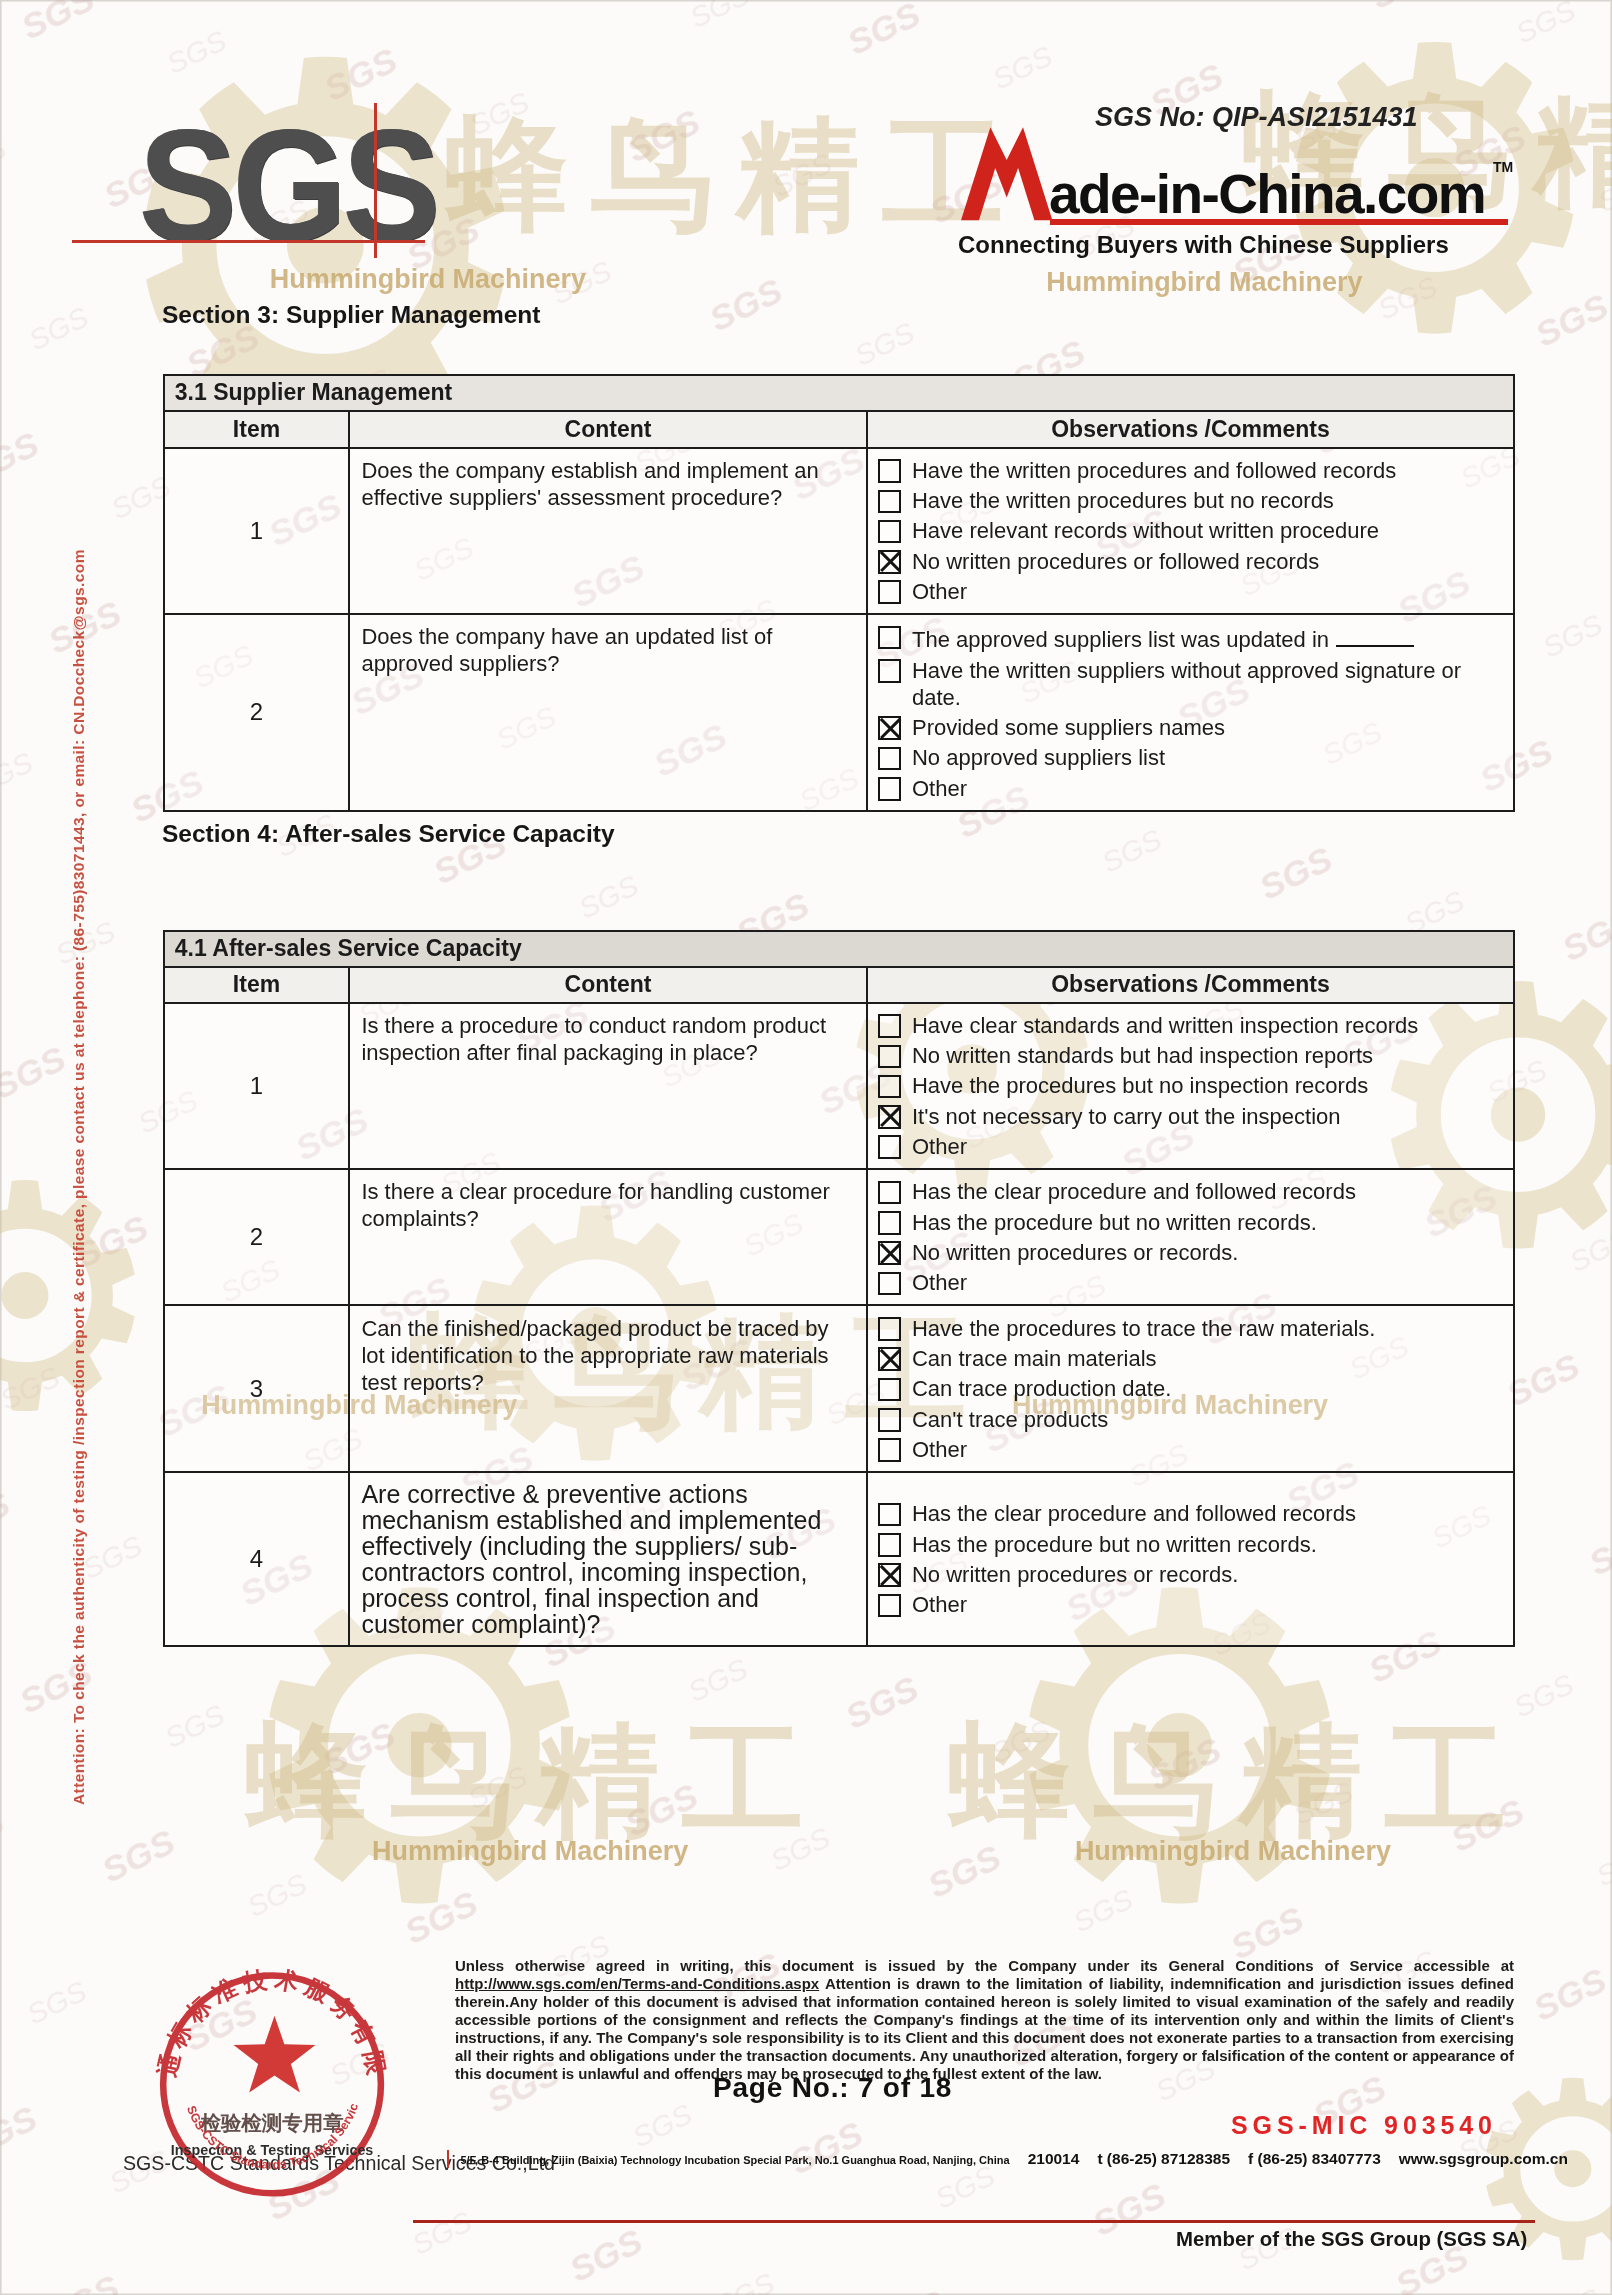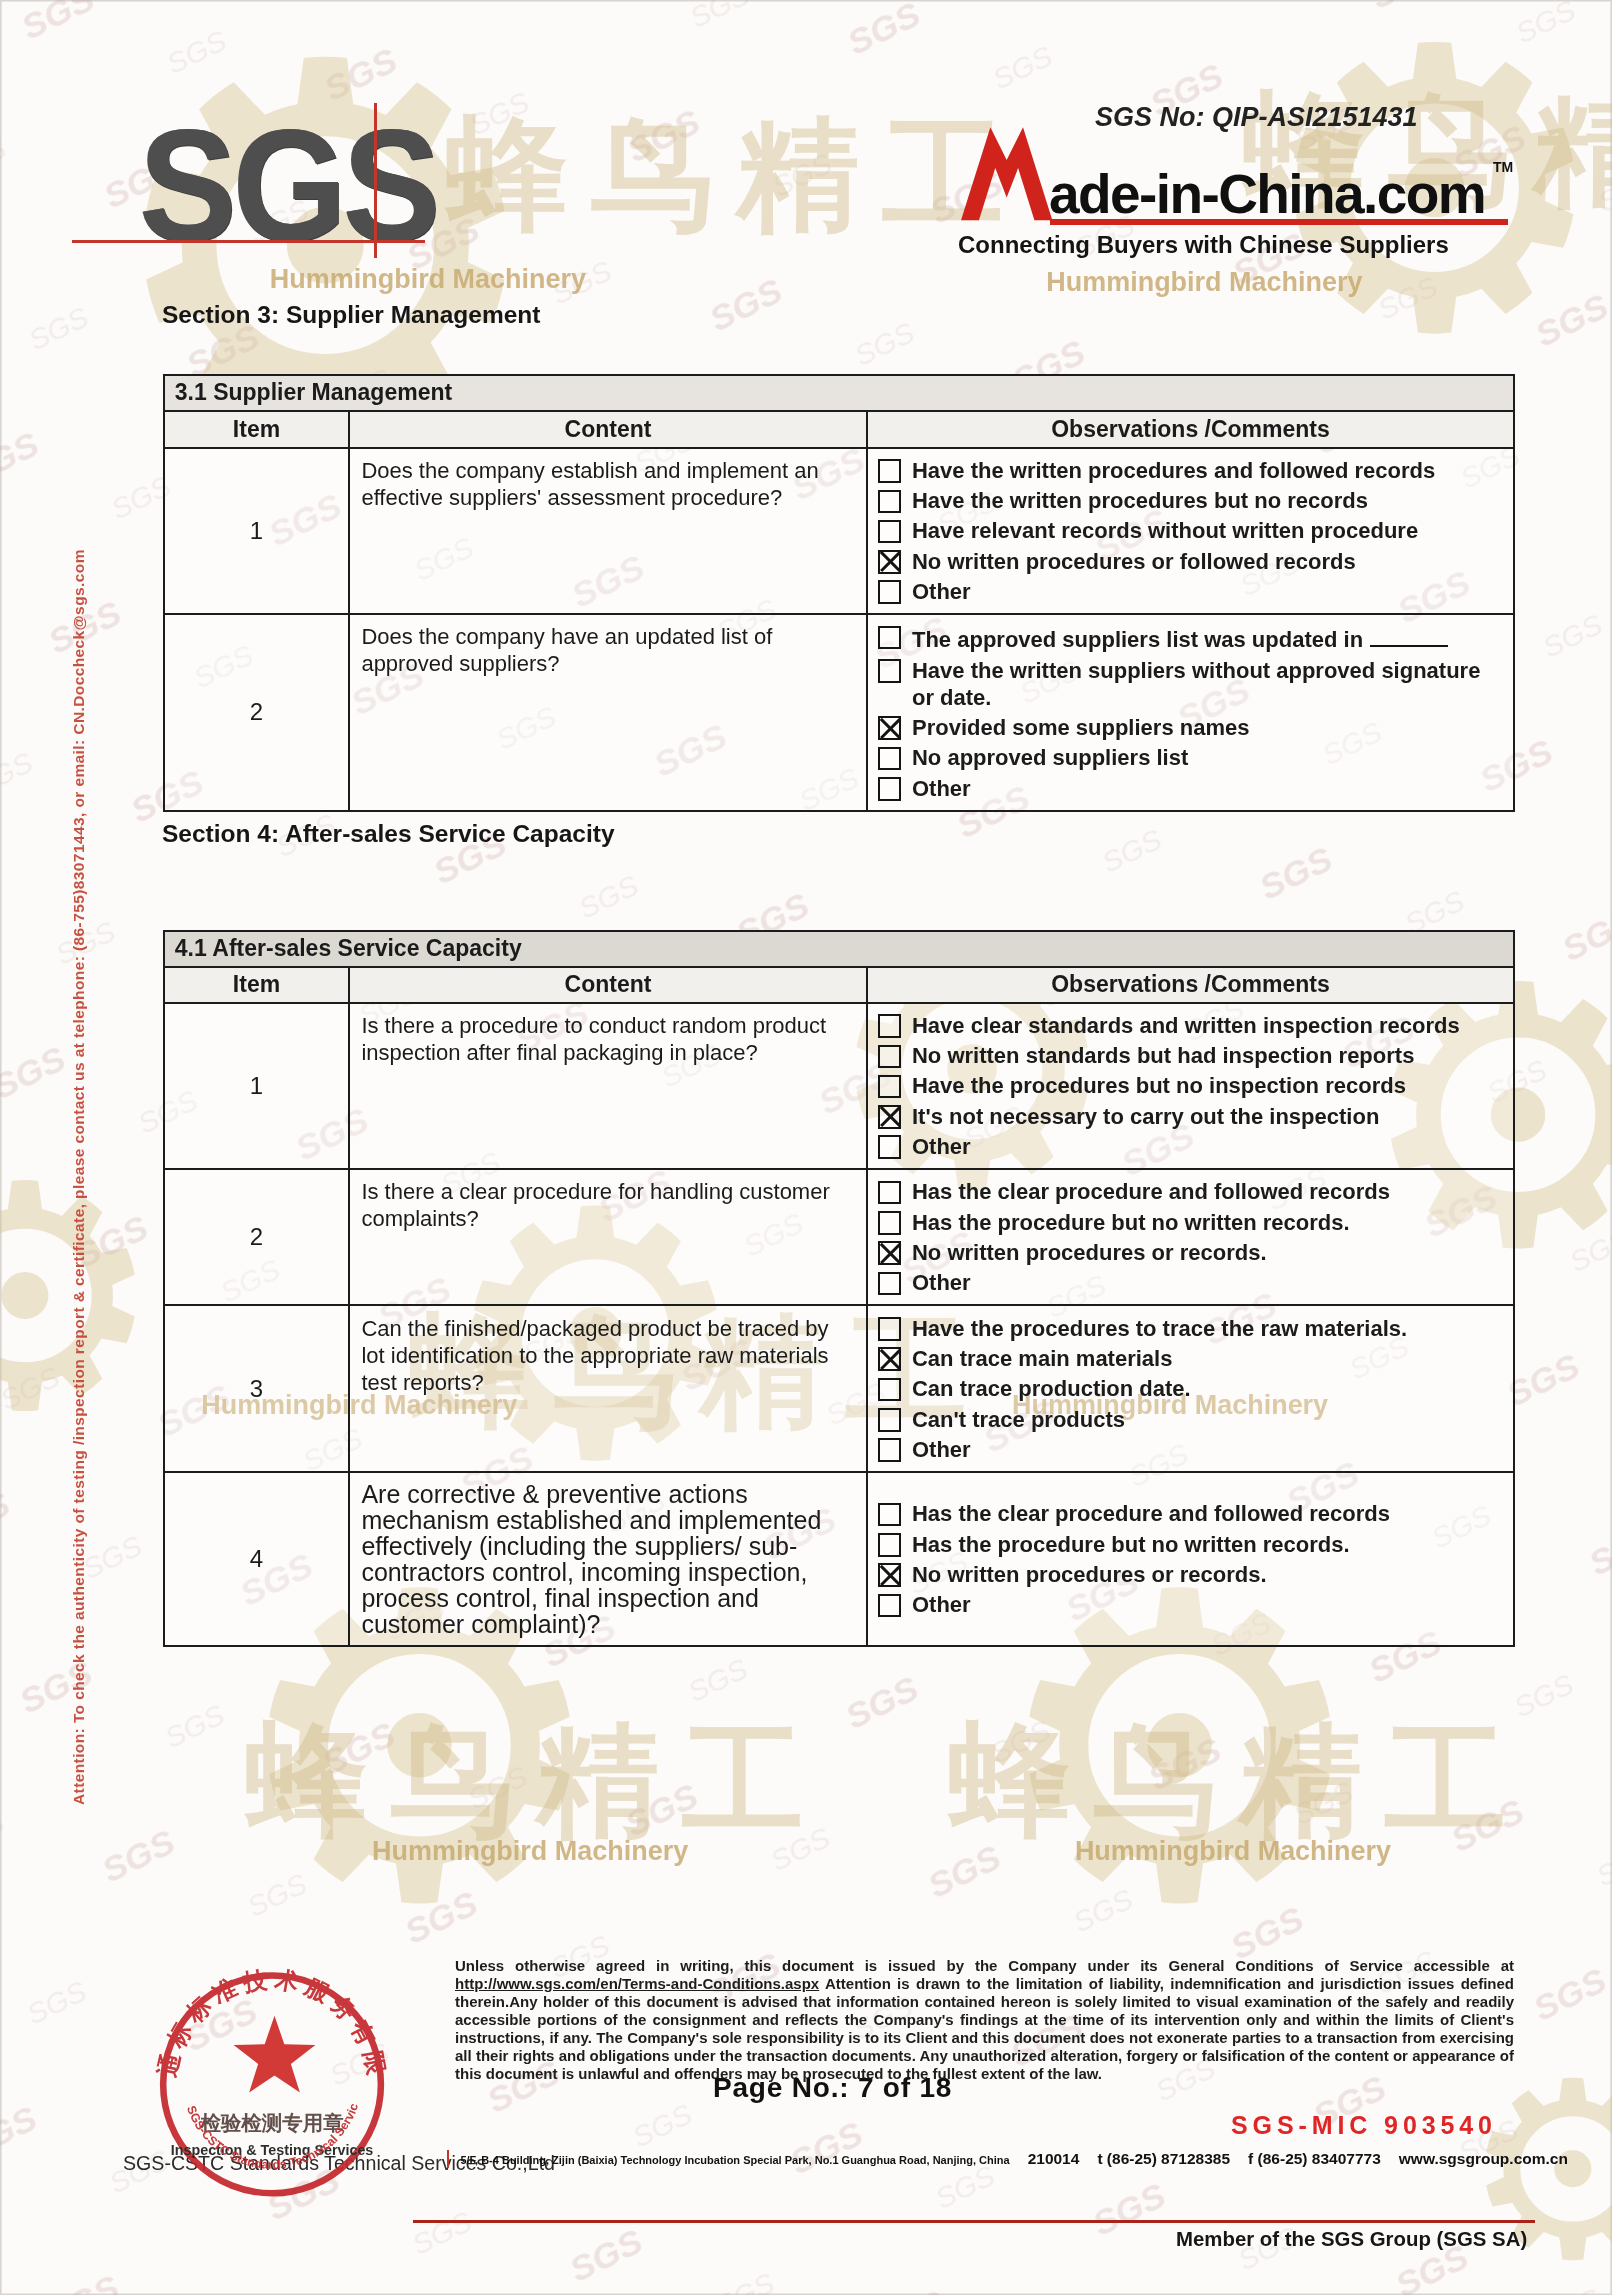--- a/index.html
+++ b/index.html
@@ -32,21 +32,21 @@
 
   
   table.qt{position:absolute;left:163px;width:1350px;border-collapse:collapse;table-layout:fixed;
            background:rgba(255,255,255,.25);}
   table.qt td{border:2.5px solid #1c1c1c;}
   td.band{background:#e7e4df;font-size:23px;font-weight:bold;padding:3.3px 9.8px;}
   .t2 td.band{background:#dcd8d2;}
   tr.cols td{background:#f2f0ec;font-size:23px;font-weight:bold;text-align:center;padding:1px 0;}
   td.item{text-align:center;vertical-align:middle;font-size:24px;}
   td.contentc{vertical-align:top;padding:8.2px 11.4px;font-size:22px;line-height:27px;}
-  td.obs{vertical-align:middle;padding:4.9px 6.5px 4.9px 9.8px;font-weight:bold;}
+  td.obs{vertical-align:middle;padding:4.9px 6.5px 4.9px 9.8px;}
   .opt{display:flex;align-items:flex-start;margin:3.3px 0;font-size:22px;line-height:27px;}
   .cb{flex:0 0 auto;width:19.6px;height:19.6px;border:2.5px solid #141414;margin:2.5px 10.6px 0 0;position:relative;background:rgba(255,255,255,.4);}
   .cb.on::before,.cb.on::after{content:"";position:absolute;left:-3.3px;top:8.2px;width:27px;height:2.5px;background:#141414;}
   .cb.on::before{transform:rotate(45deg);}
   .cb.on::after{transform:rotate(-45deg);}
   .blank{display:inline-block;width:78px;border-bottom:2.5px solid #141414;height:1.0em;margin-left:6.5px;}
 
   
   .legal{position:absolute;left:455px;top:1957px;width:1059px;font-size:15px;font-weight:700;
          line-height:18px;text-align:justify;color:#1d1d1d;}

